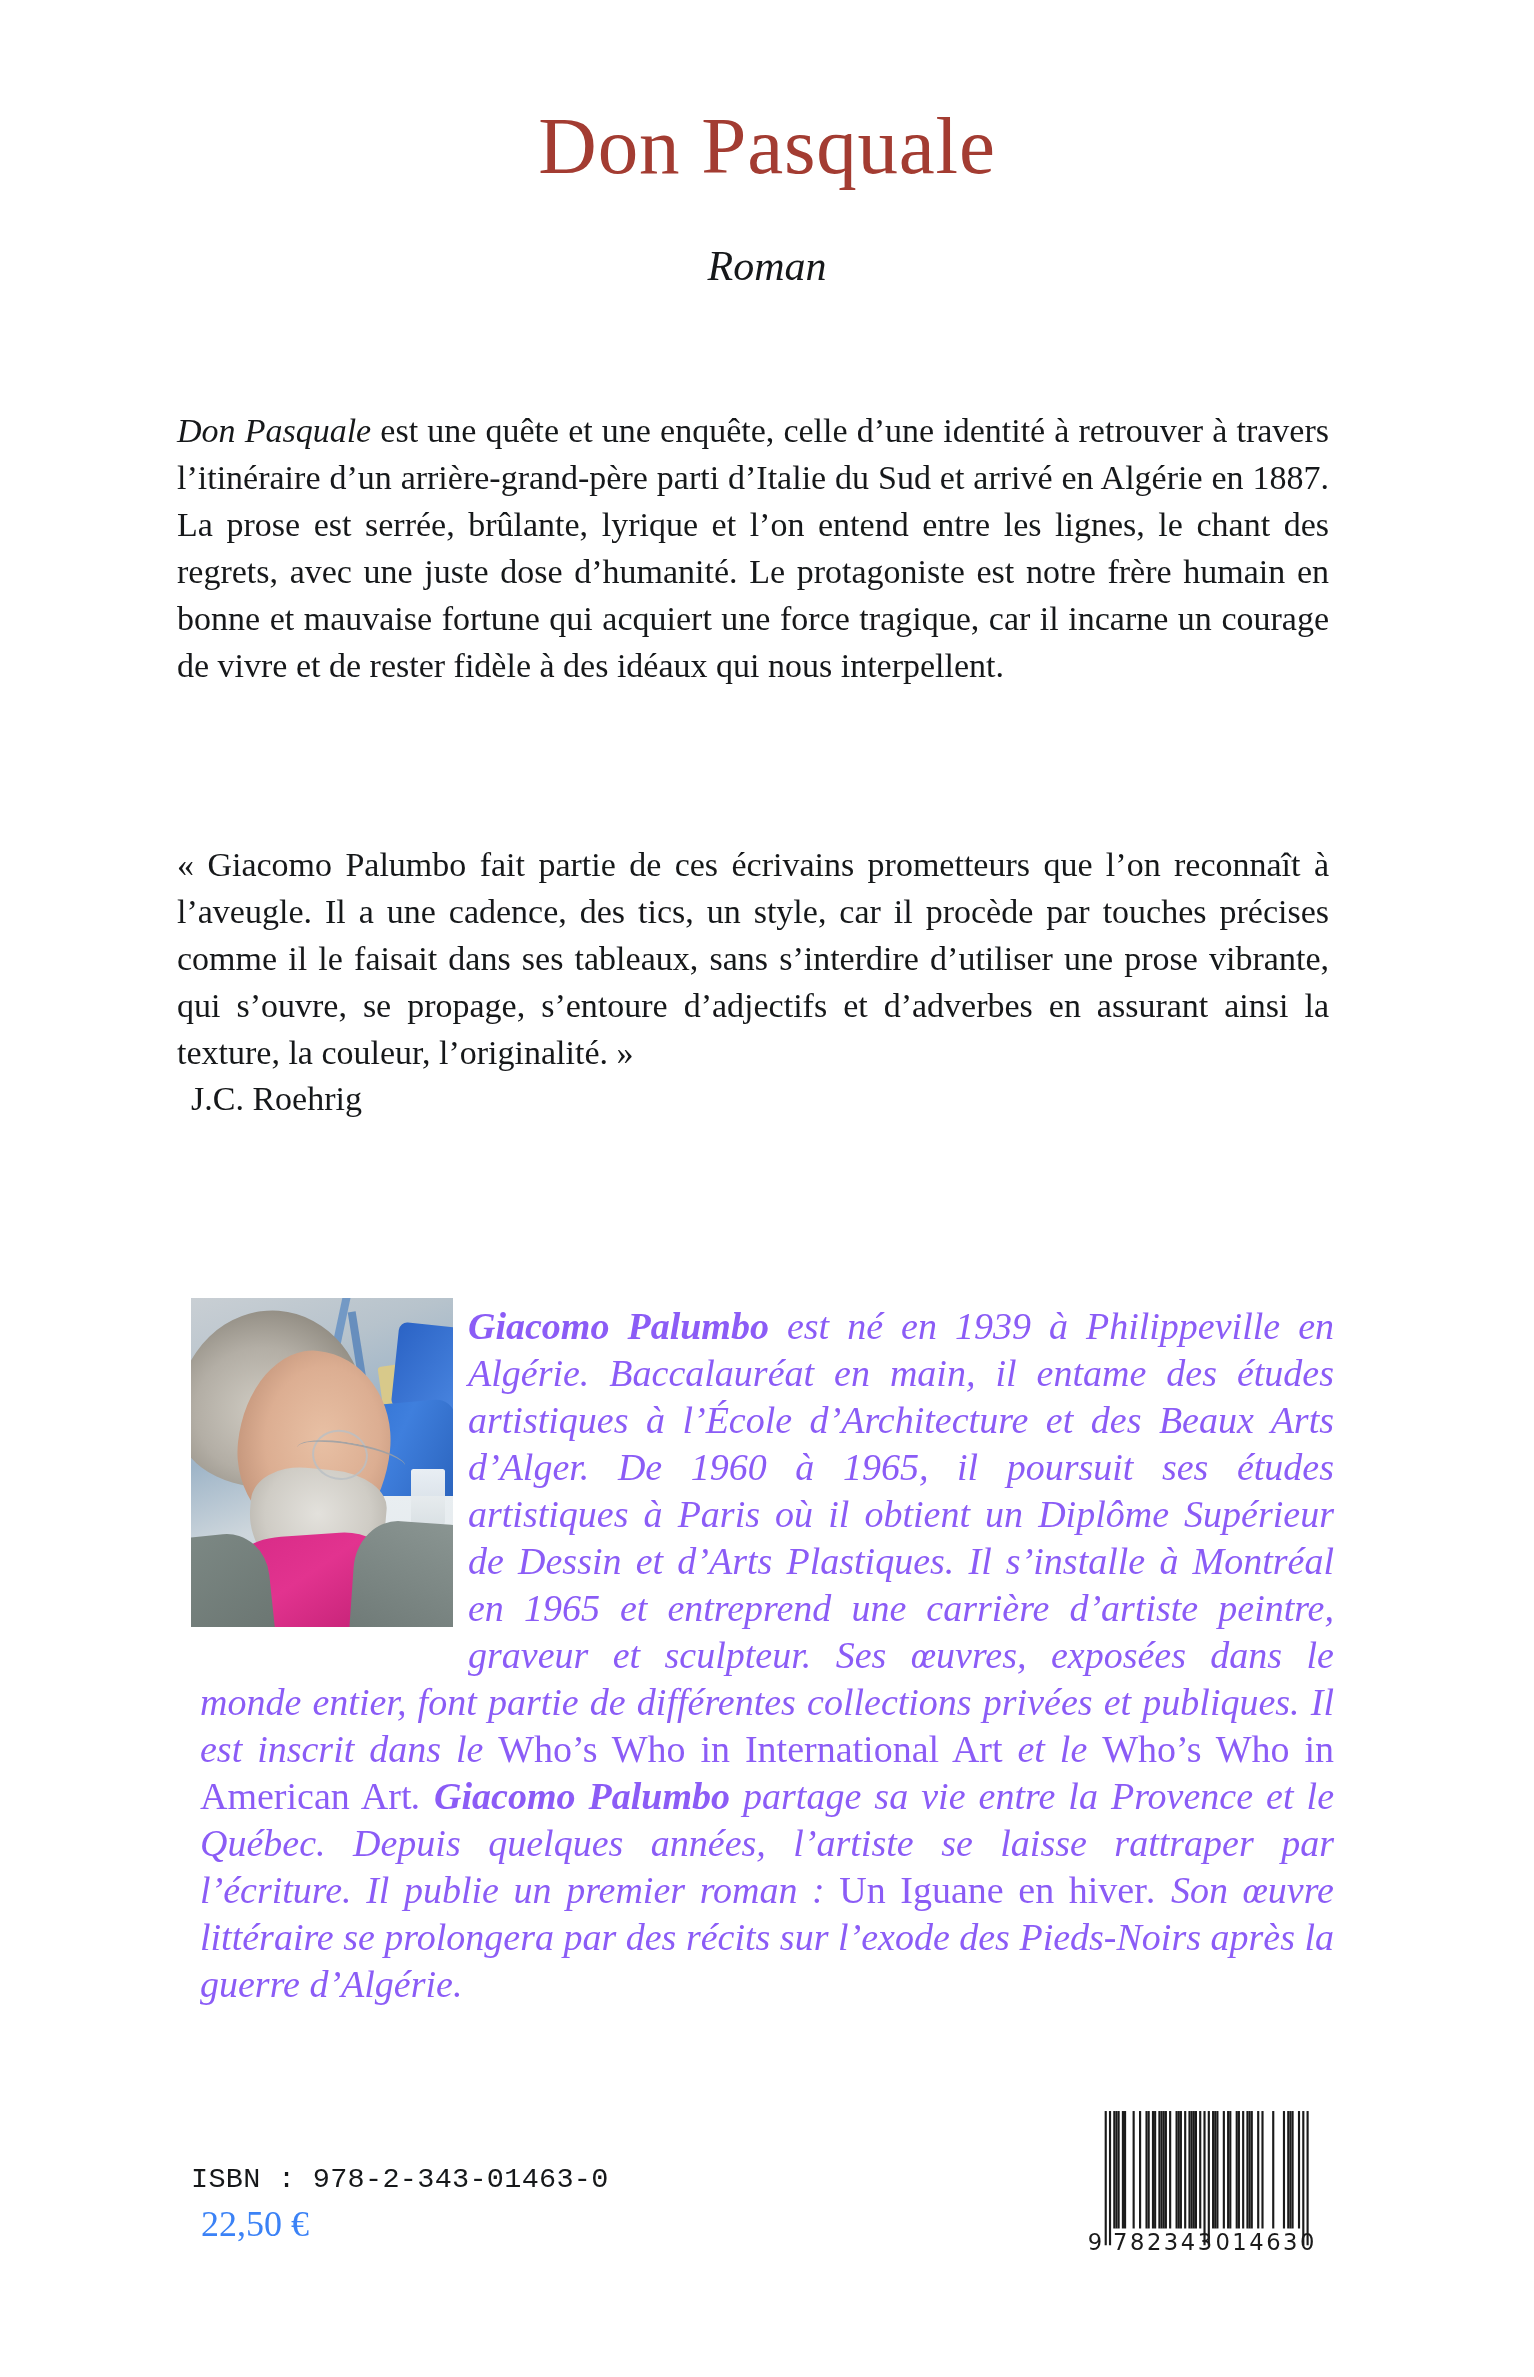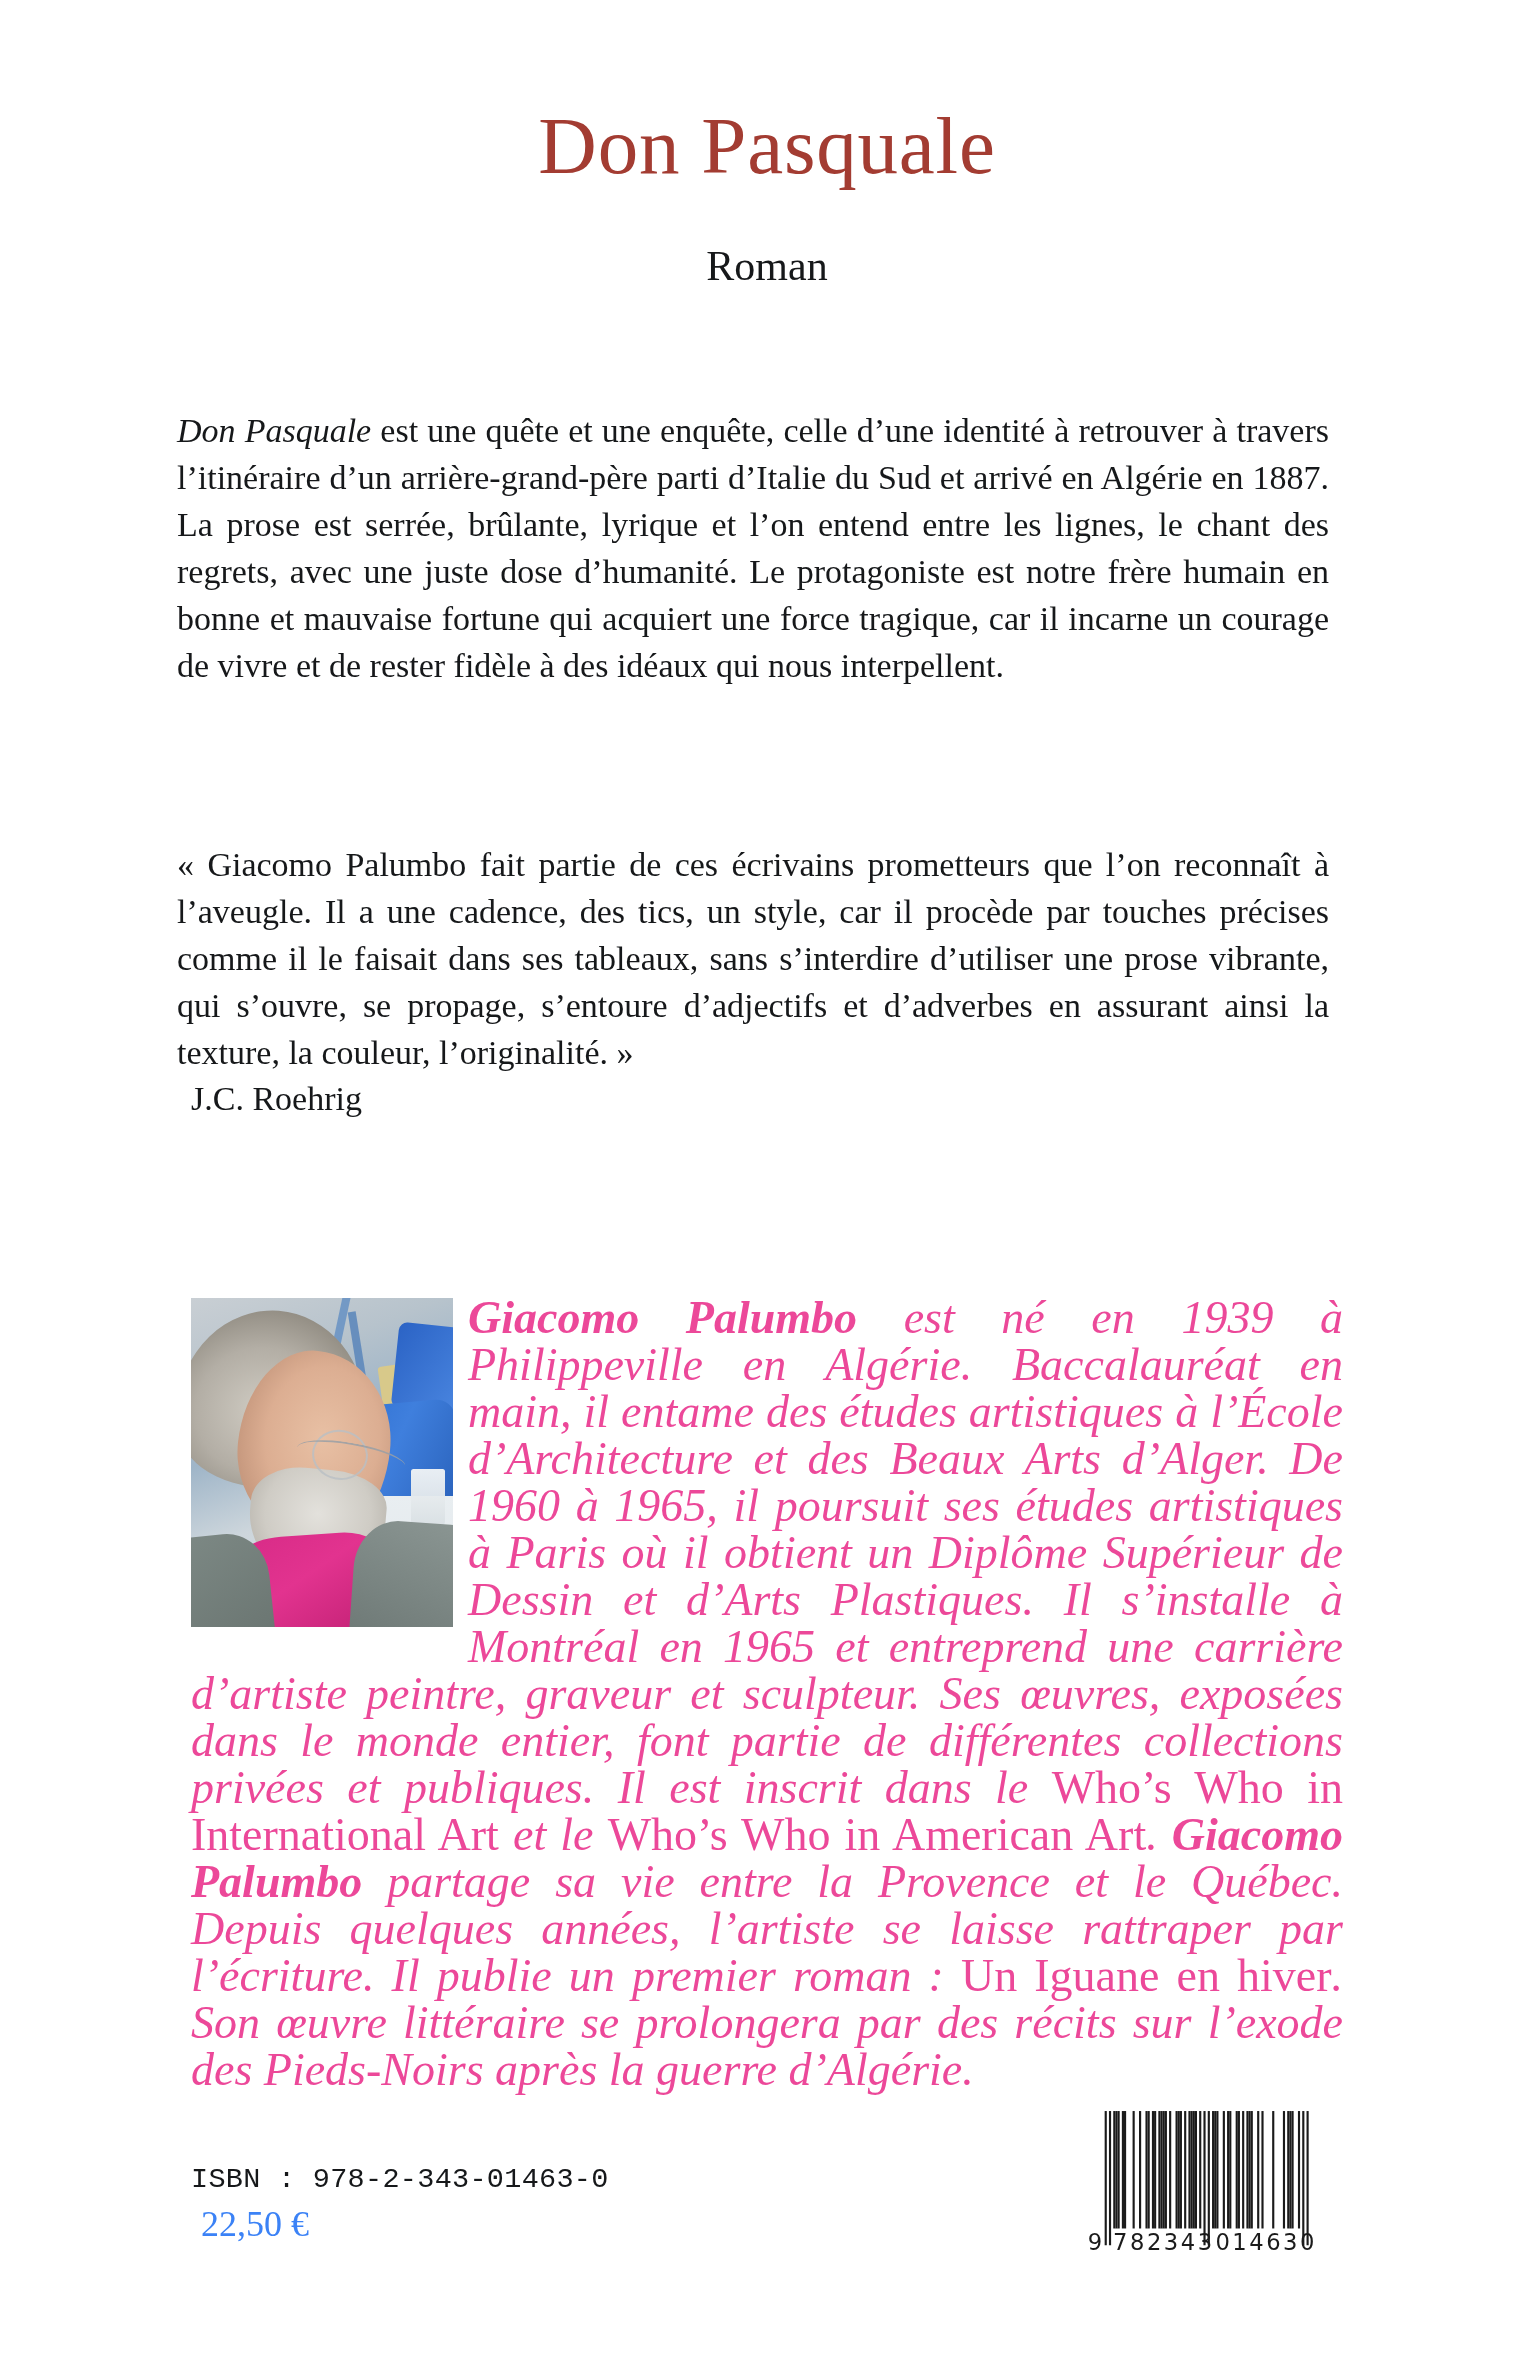--- a/index.html
+++ b/index.html
@@ -37,20 +37,21 @@
     letter-spacing: 0.8px;
     color: #a33c32;
     font-weight: 400;
   }
   .subtitle {
     position: absolute;
     left: 0;
     top: 245px;
     width: 1534px;
     text-align: center;
+    font-style: italic;
     font-size: 42px;
     line-height: 1.0;
     color: #16181a;
   }
 
   
   .col {
     position: absolute;
     left: 177px;
     width: 1152px;
@@ -185,26 +186,26 @@
     transform: rotate(-6deg);
   }
   .ph-vest-r {
     position: absolute; left: 62%; bottom: -2%; width: 44%; height: 34%;
     background: linear-gradient(200deg,#8b9693,#6f7a77);
     border-radius: 38% 18% 0 0 / 44% 24% 0 0;
     transform: rotate(4deg);
   }
 
   #bio-text {
-    margin: 0;
-    font-size: 46px;
+    margin: 9px;
+    font-size: 38px;
     line-height: 47px;
     text-align: justify;
     font-style: italic;
-    color: #ec4899;
+    color: #8b5cf6;
   }
   #bio-text .bold { font-weight: 700; font-style: italic; }
   #bio-text .upright { font-style: normal; }
 
   
   .isbn {
     position: absolute;
     left: 191px;
     top: 2161px;
     font-size: 28.5px;

